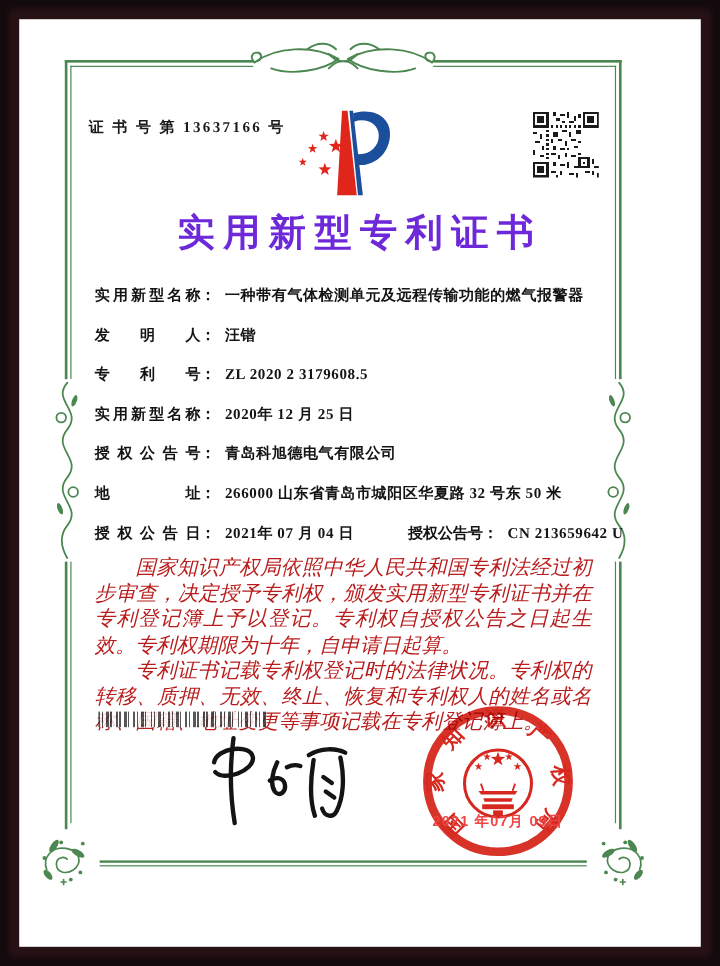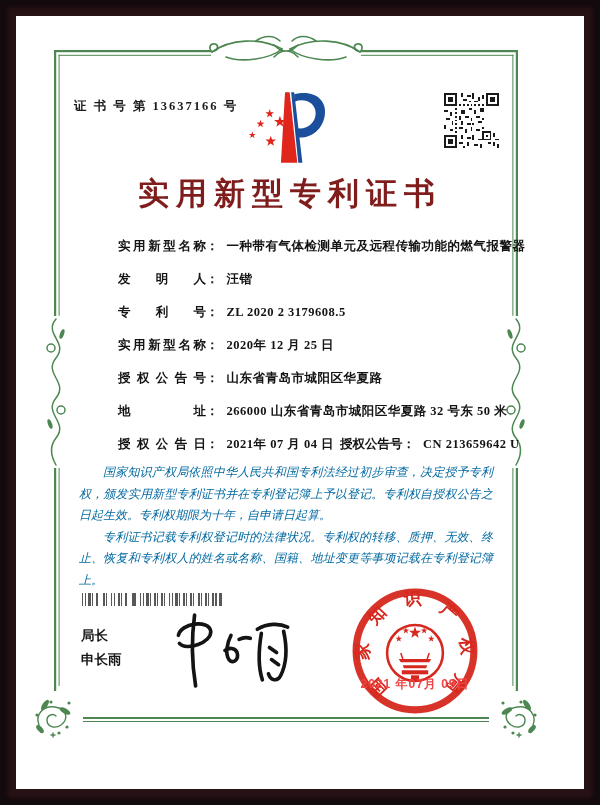--- a/index.html
+++ b/index.html
@@ -10,33 +10,33 @@
          background:linear-gradient(135deg,#73464f 0%,#4e2b32 18%,#2f171c 50%,#472830 82%,#6a3f48 100%);
          box-shadow:inset 0 0 0 1px rgba(255,255,255,.07), inset 0 0 8px rgba(0,0,0,.5);}
   .wood3{width:100%;height:100%;box-sizing:border-box;padding:11px;background:#271216;
          box-shadow:inset 0 0 7px rgba(0,0,0,.85);}
   .paper{position:relative;width:100%;height:100%;background:#ffffff;}
   .green-frame{position:absolute;left:0;top:0;width:540px;height:745px;pointer-events:none;}
 
   .cert-no{position:absolute;left:58px;top:82px;font-size:12.5px;letter-spacing:2px;color:#1b1b1b;font-weight:600;}
   .logo{position:absolute;left:221px;top:73px;width:94px;height:78px;}
   .qr{position:absolute;left:428px;top:77px;width:55px;height:55px;}
-  .cert-title{position:absolute;left:4px;top:157px;width:540px;text-align:center;
-              font-size:31px;font-weight:bold;letter-spacing:7px;color:#7f1d1d;}
+  .cert-title{position:absolute;left:14px;top:157px;width:540px;text-align:center;
+              font-size:31px;font-weight:bold;letter-spacing:7px;color:#6d28d9;}
 
   .fields{position:absolute;left:63px;top:220px;width:420px;}
   .frow{position:relative;height:20px;line-height:20px;margin-bottom:13px;font-size:12.5px;
         color:#141414;font-weight:600;white-space:nowrap;}
-  .flabel{display:inline-block;width:88px;text-align:justify;text-align-last:justify;vertical-align:top;margin-left:39px;}
+  .flabel{display:inline-block;width:88px;text-align:justify;text-align-last:justify;vertical-align:top;}
   .fcolon{display:inline-block;margin-right:8px;}
   .fvalue{letter-spacing:.5px;}
   .grant2{position:absolute;left:222px;top:0;margin-left:39px;}
 
-  .body-text{position:absolute;left:63px;top:446px;width:414px;font-size:12px;line-height:21.5px;
-             color:#0369a1;font-style:italic;text-align:justify;}
+  .body-text{position:absolute;left:63px;top:446px;width:414px;font-size:17px;line-height:21.5px;
+             color:#b91c1c;font-style:italic;text-align:justify;}
   .body-text p{margin:0;text-indent:2em;}
 
   .barcode{position:absolute;left:66px;top:577px;width:140px;height:13px;opacity:.82;
            background:repeating-linear-gradient(90deg,#333 0 1.5px,#fff 1.5px 3px,#333 3px 4px,#fff 4px 6.5px,#333 6.5px 9px,#fff 9px 10px,#333 10px 11px,#fff 11px 14.5px);}
   .officer{position:absolute;left:65px;top:608px;font-family:"Liberation Sans","DejaVu Sans",sans-serif;
            font-size:13.5px;font-weight:700;color:#161616;line-height:24px;}
   .signature{position:absolute;left:148px;top:593px;width:132px;height:86px;}
   .seal{position:absolute;left:332px;top:570px;width:134px;height:134px;mix-blend-mode:multiply;}
   .seal-date{position:absolute;left:328px;top:660px;width:142px;text-align:center;
              font-family:"Liberation Sans","DejaVu Sans",sans-serif;font-size:12px;font-weight:700;
@@ -169,44 +169,40 @@
       <div class="frow">
         <span class="flabel">发明人</span><span class="fcolon">：</span><span class="fvalue">汪锴</span>
       </div>
       <div class="frow">
         <span class="flabel">专利号</span><span class="fcolon">：</span><span class="fvalue">ZL 2020 2 3179608.5</span>
       </div>
       <div class="frow">
         <span class="flabel">实用新型名称</span><span class="fcolon">：</span><span class="fvalue">2020年 12 月 25 日</span>
       </div>
       <div class="frow">
-        <span class="flabel">授权公告号</span><span class="fcolon">：</span><span class="fvalue">山东省青岛市城阳区华夏路</span>
+        <span class="flabel">授权公告号</span><span class="fcolon">：</span><span class="fvalue">青岛科旭德电气有限公司</span>
       </div>
       <div class="frow">
         <span class="flabel">地址</span><span class="fcolon">：</span><span class="fvalue">266000 山东省青岛市城阳区华夏路 32 号东 50 米</span>
       </div>
       <div class="frow">
         <span class="flabel">授权公告日</span><span class="fcolon">：</span><span class="fvalue">2021年 07 月 04 日</span>
         <span class="grant2">
           <span>授权公告号</span><span class="fcolon">：</span><span class="fvalue">CN 213659642 U</span>
         </span>
       </div>
     </div>
 
     <div class="body-text">
       <p>国家知识产权局依照中华人民共和国专利法经过初步审查，决定授予专利权，颁发实用新型专利证书并在专利登记簿上予以登记。专利权自授权公告之日起生效。专利权期限为十年，自申请日起算。</p>
       <p>专利证书记载专利权登记时的法律状况。专利权的转移、质押、无效、终止、恢复和专利权人的姓名或名称、国籍、地址变更等事项记载在专利登记簿上。</p>
     </div>
 
     <div class="barcode"></div>
 
-    <div class="officer">
-      <div>局长</div>
-      <div>申长雨</div>
-    </div>
 
     <svg class="signature" viewBox="0 0 130 85">
       <g fill="none" stroke="#141414" stroke-width="3.6" stroke-linecap="round" stroke-linejoin="round">
         <path d="M30,6 C27,28 27,52 31,76"></path>
         <path d="M14,26 C16,14 44,10 46,22 C47,33 22,42 15,34"></path>
         <path d="M66,26 C62,34 60,44 64,50 C68,55 74,50 72,43 C70,38 64,38 60,41"></path>
         <path d="M74,30 C78,28 82,28 85,29"></path>
         <path d="M92,20 C102,14 114,14 122,18"></path>
         <path d="M96,24 C93,42 93,58 97,70"></path>
         <path d="M118,22 C122,40 120,56 115,66 C112,72 105,71 103,64"></path>

